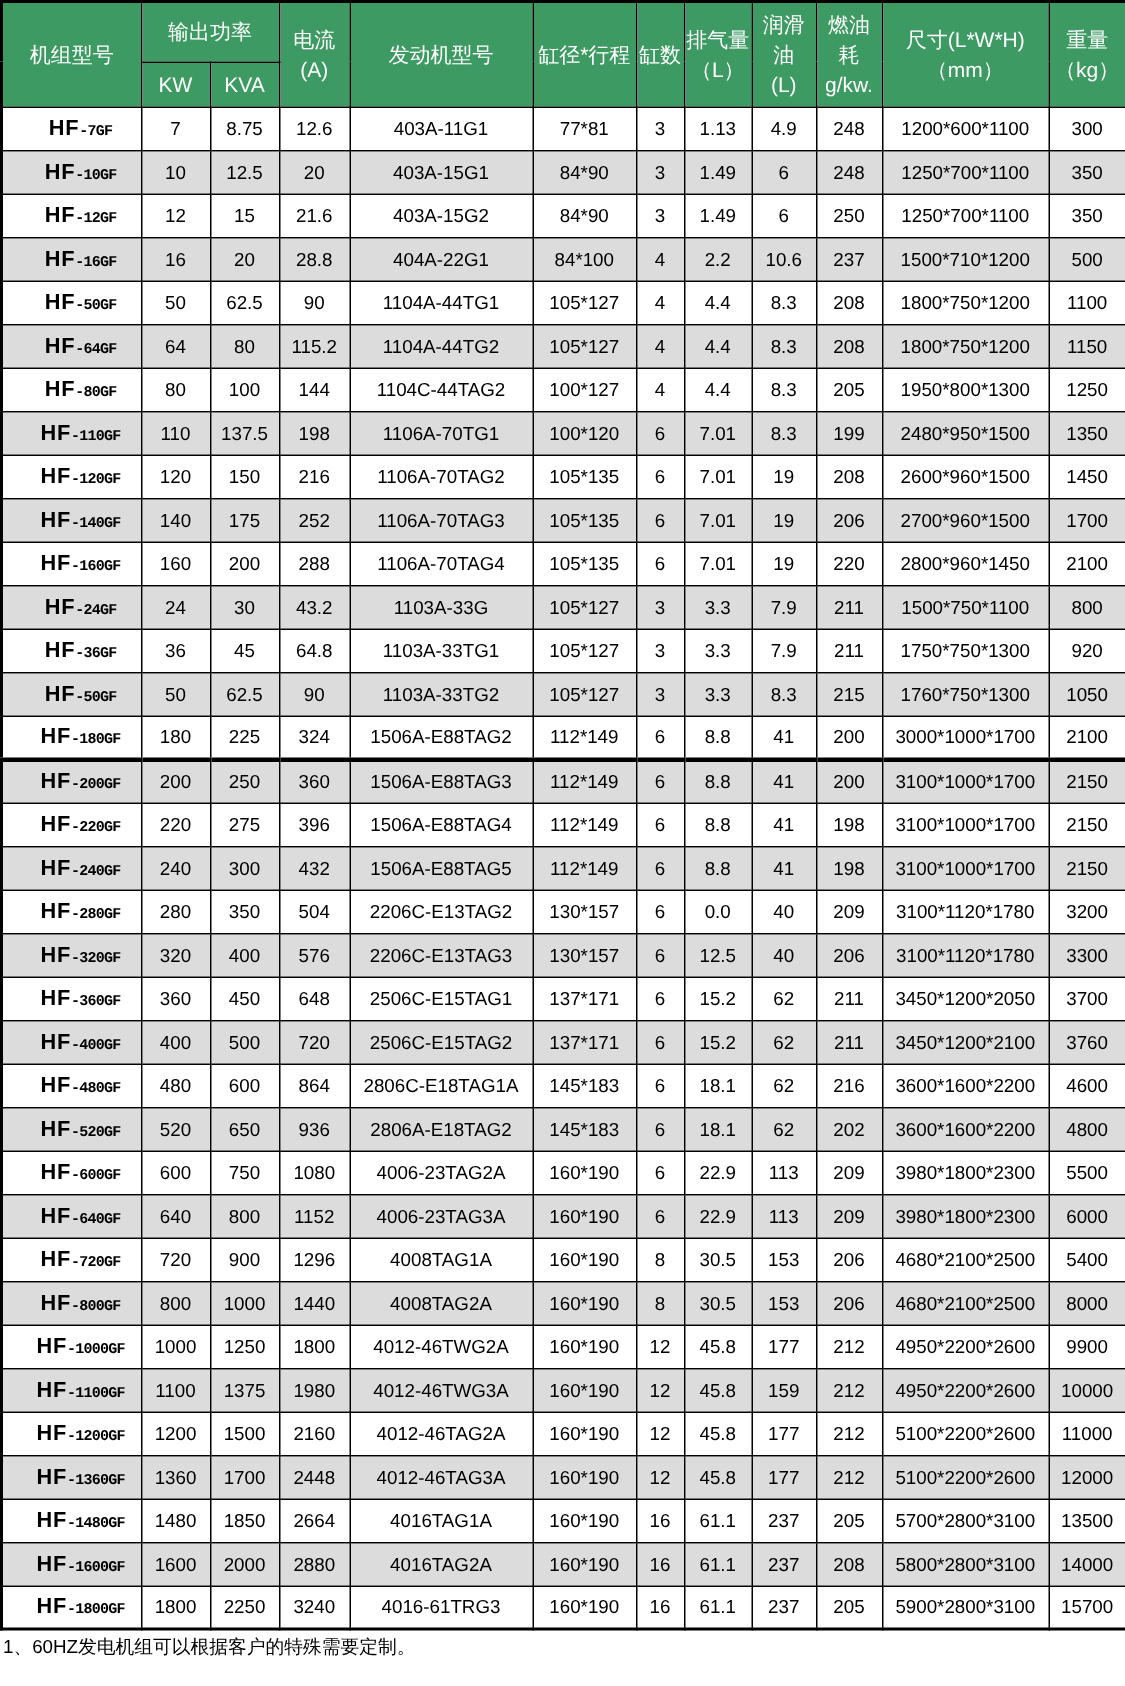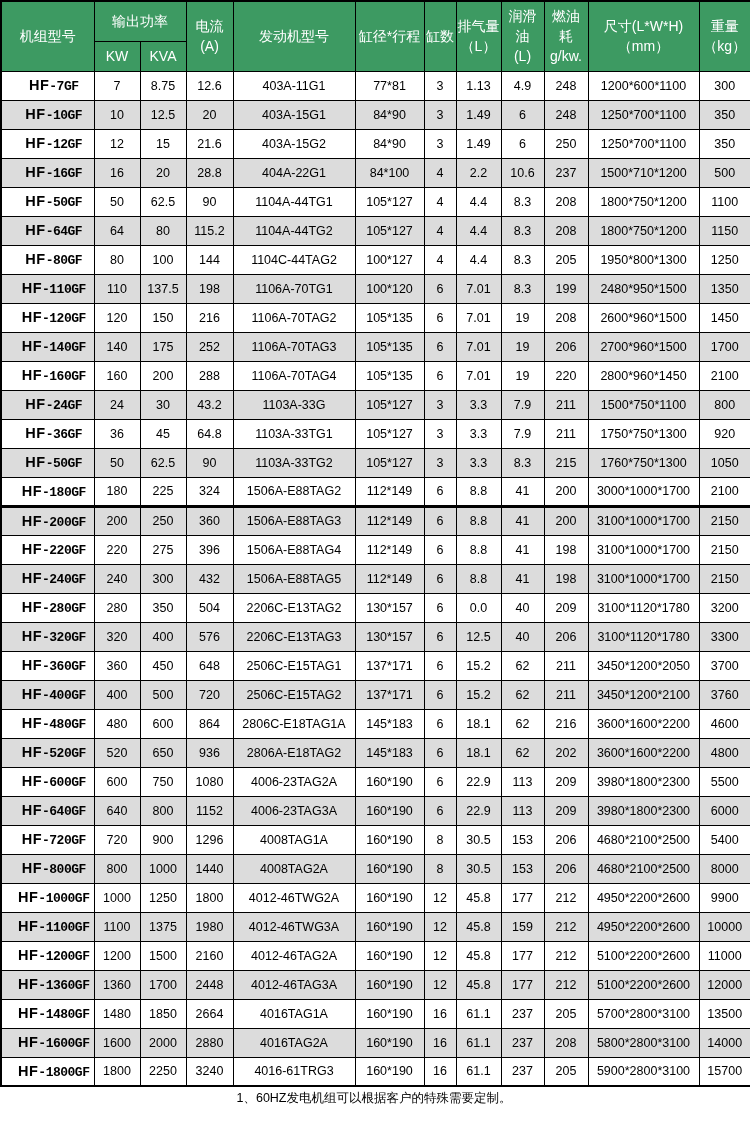--- a/index.html
+++ b/index.html
@@ -50,29 +50,29 @@
   .model-hf{
     font-family:"Liberation Sans", sans-serif;
     font-weight:bold;
     font-size:14.5px;
     letter-spacing:0.5px;
     padding-left:12px;
   }
   .model-suffix{
     font-family:"Liberation Mono", monospace;
     font-weight:bold;
-    font-size:13px;
+    font-size:10px;
     letter-spacing:-0.5px;
   }
   .notes{
     padding:3px 4px 0 2px;
     font-size:12.5px;
     line-height:1.28;
   }
-  .notes div{white-space:nowrap;text-align:center;}
+  .notes div{white-space:nowrap;}
 </style>
 </head>
 <body>
 
 <div class="page">
   <table class="spec">
     <colgroup>
       <col style="width:93px">
       <col style="width:46px">
       <col style="width:46px">

